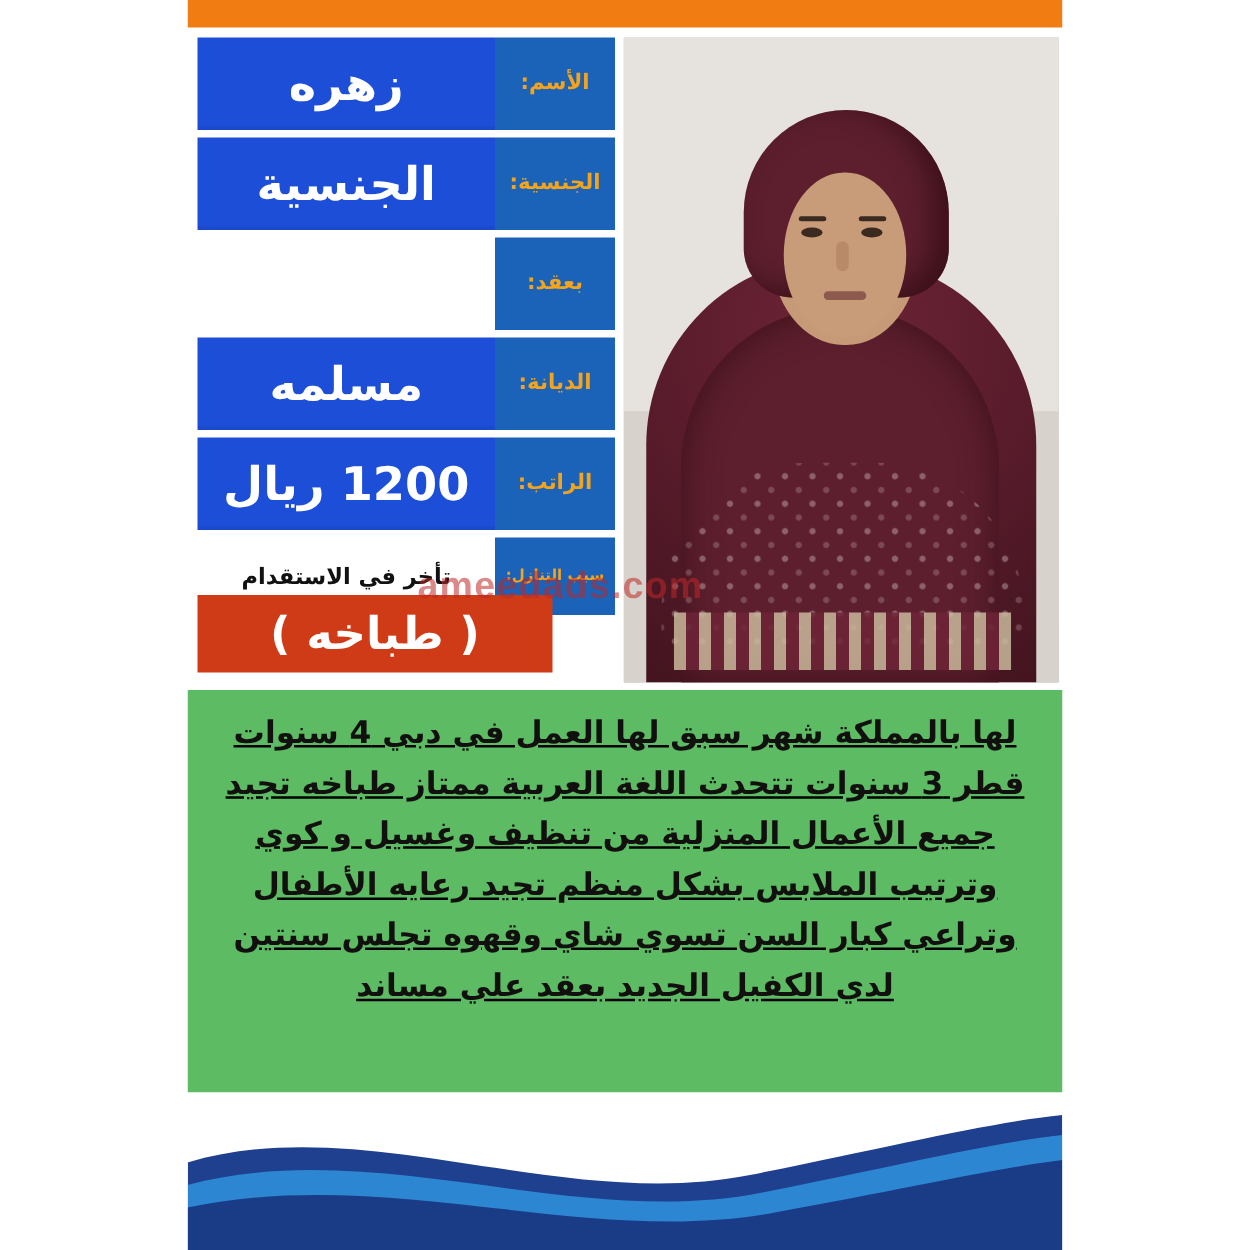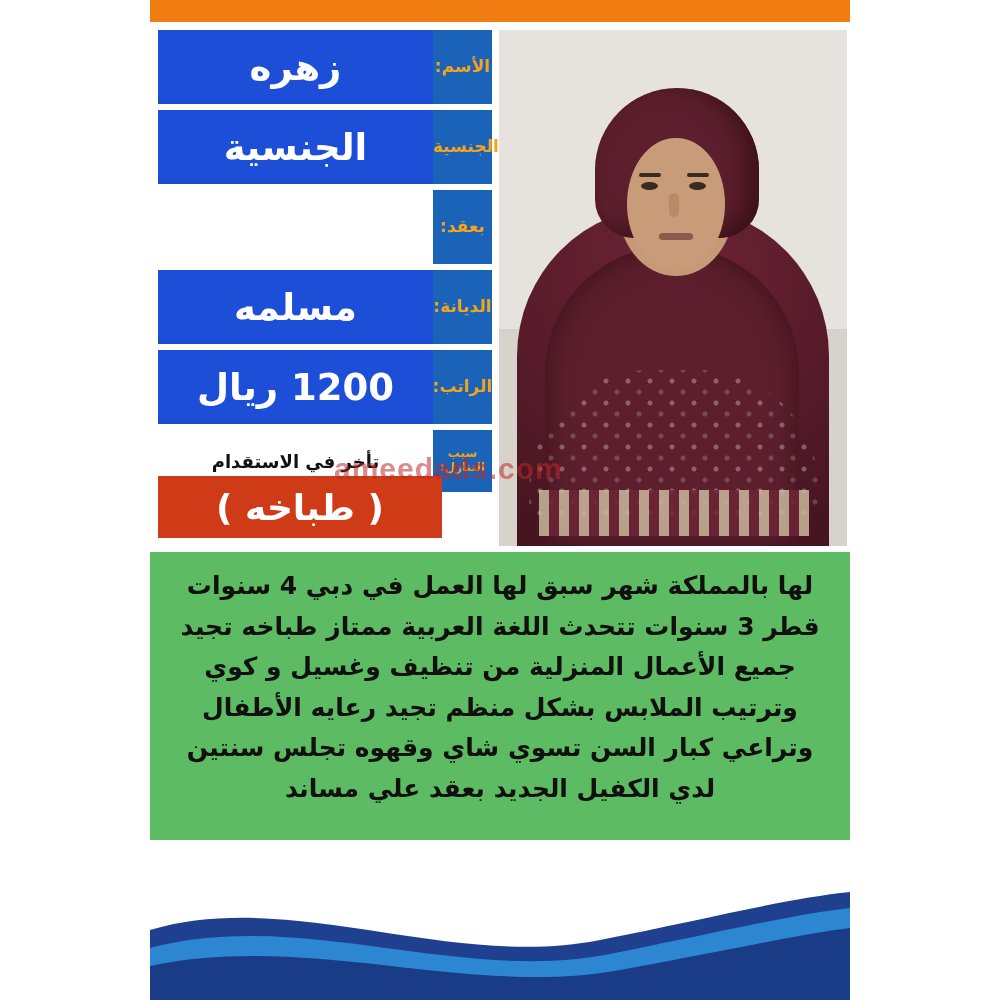--- a/index.html
+++ b/index.html
@@ -96,21 +96,21 @@
     left:8px; top:8px;
     width:334px;
   }
   .row{
     display:flex;
     align-items:stretch;
     margin-bottom:6px;
     height:74px;
   }
   .row .label{
-    width:59px;
+    width:96px;
     background:#1a63b8;
     color:#f4a31c;
     font-weight:bold;
     font-size:17px;
     display:flex;align-items:center;justify-content:center;
     text-align:center;
     line-height:1.15;
     padding:0 3px;
     box-sizing:border-box;
   }
@@ -137,24 +137,25 @@
     color:#ffffff;
     font-weight:bold;
     font-size:36px;
     display:flex;align-items:center;justify-content:center;
   }
 
   
   .desc{
     position:absolute;
     left:0; top:552px;
-    width:700px; height:288px;
+    width:700px; height:322px;
     background:#5cbb63;
     box-sizing:border-box;
     padding:14px 26px 8px 26px;
+    text-decoration:underline;
   }
   .desc p{
     margin:0;
     color:#12100f;
     font-weight:bold;
     font-size:25px;
     line-height:1.62;
     text-align:center;
   }
 

